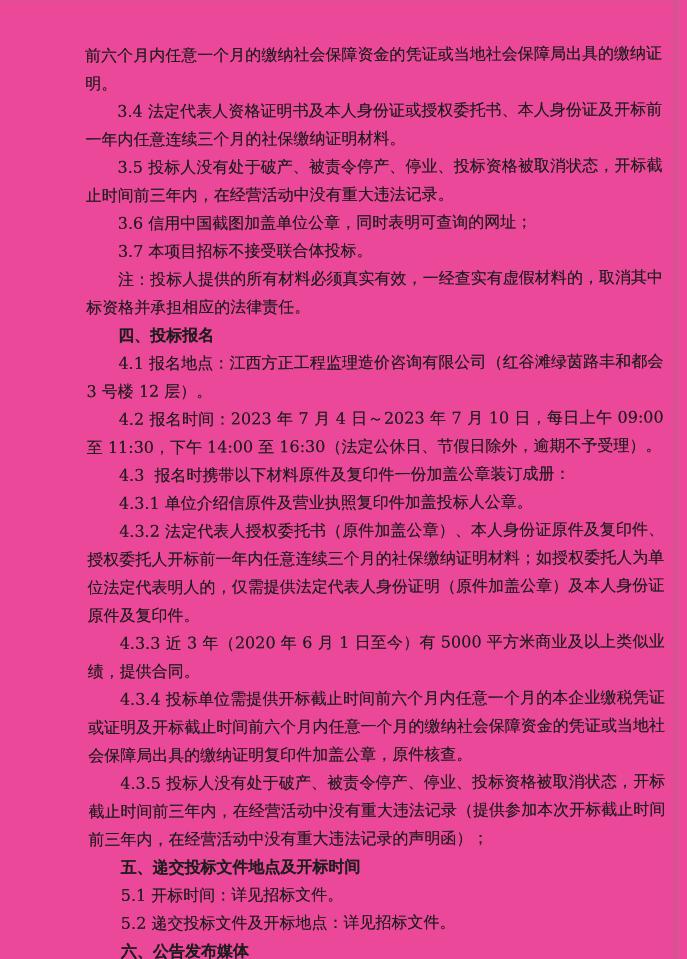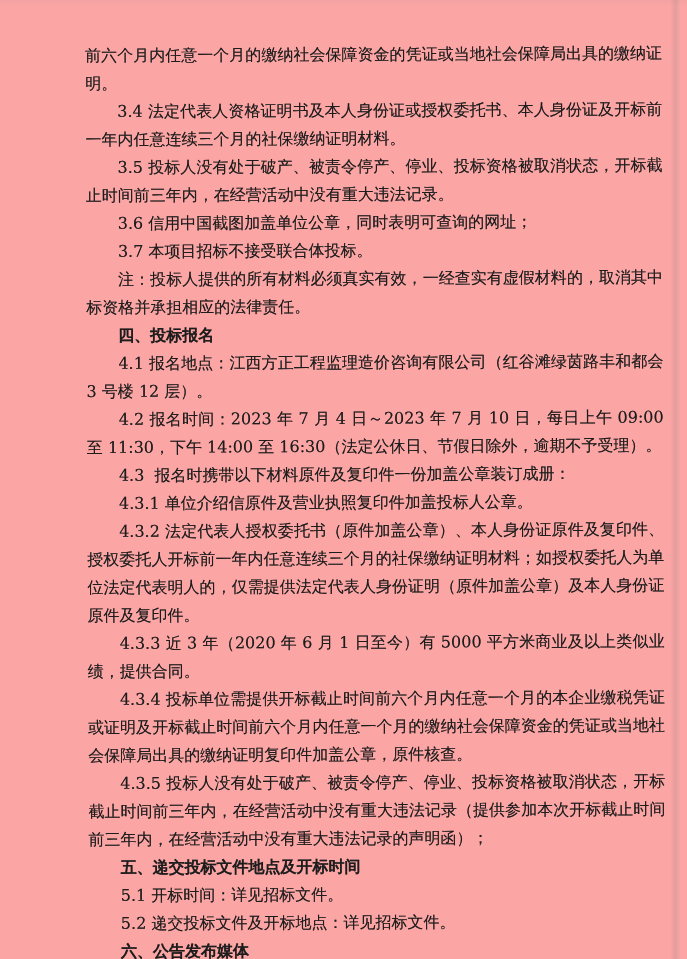--- a/index.html
+++ b/index.html
@@ -5,21 +5,21 @@
 <style>
   html, body {
     margin: 0;
     padding: 0;
     background: #ffffff;
   }
   .page {
     position: relative;
     width: 687px;
     height: 959px;
-    background: #fca5a5;
+    background: #ec4899;
     overflow: hidden;
     font-family: "DejaVu Serif", "Liberation Serif", serif;
   }
   .content {
     position: absolute;
     left: 85px;
     top: 42px;
     width: 577px;
     transform: rotate(-0.25deg);
     transform-origin: left top;

